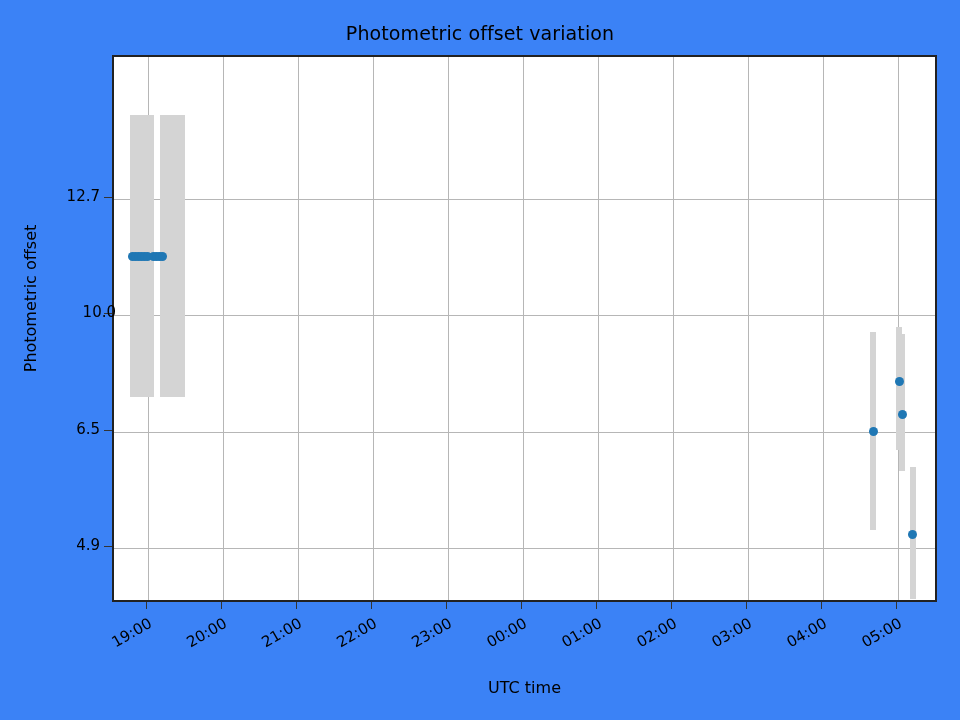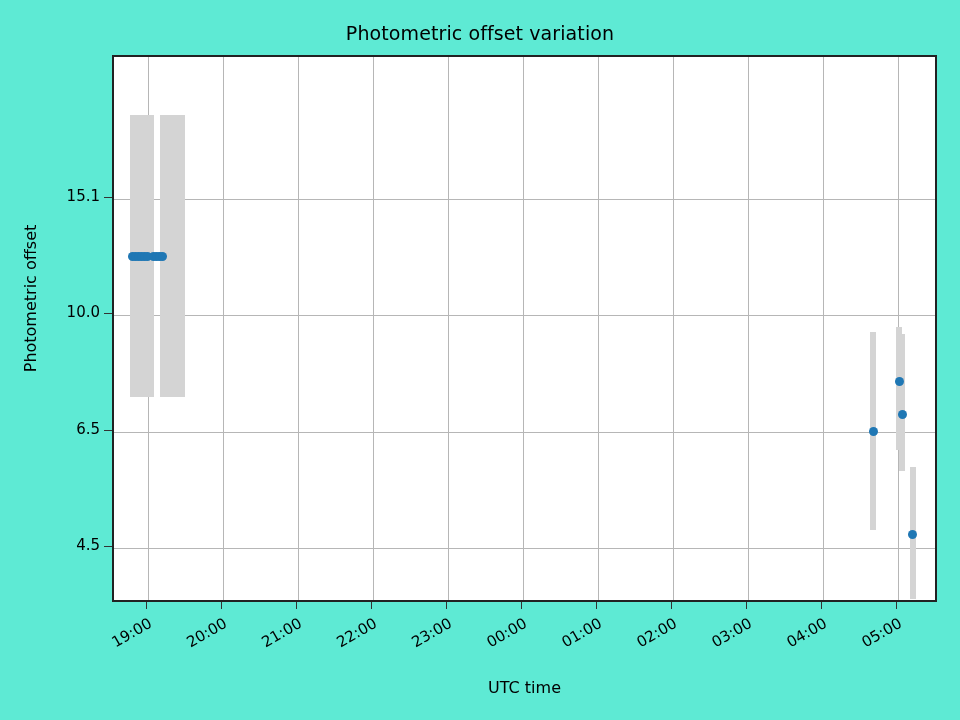--- a/index.html
+++ b/index.html
@@ -6,21 +6,21 @@
     margin: 0; padding: 0;
     width: 960px; height: 720px;
     background: #ffffff;
     font-family: "DejaVu Sans", sans-serif;
     overflow: hidden;
   }
   #figure {
     position: relative;
     width: 960px;
     height: 720px;
-    background: #5eead4;
+    background: #3b82f6;
   }
   #chart-title {
     position: absolute;
     left: 0; top: 22px;
     width: 960px;
     text-align: center;
     font-size: 19px;
     color: #000000;
     letter-spacing: 0.1px;
   }
@@ -172,25 +172,25 @@
       <div class="xtick-label" style="left: 535.8px; width: 60px;">01:00</div>
       <div class="tick-x" style="left: 670.8px;"></div>
       <div class="xtick-label" style="left: 610.8px; width: 60px;">02:00</div>
       <div class="tick-x" style="left: 745.7px;"></div>
       <div class="xtick-label" style="left: 685.7px; width: 60px;">03:00</div>
       <div class="tick-x" style="left: 820.7px;"></div>
       <div class="xtick-label" style="left: 760.7px; width: 60px;">04:00</div>
       <div class="tick-x" style="left: 895.8px;"></div>
       <div class="xtick-label" style="left: 835.8px; width: 60px;">05:00</div>
       <div class="tick-y" style="top: 546.1px;"></div>
-      <div class="ytick-wrap" style="top: 536.1px;">4.5</div>
+      <div class="ytick-wrap" style="top: 536.1px;">4.9</div>
       <div class="tick-y" style="top: 429.8px;"></div>
       <div class="ytick-wrap" style="top: 419.8px;">6.5</div>
       <div class="tick-y" style="top: 313.4px;"></div>
-      <div class="ytick-wrap" style="top: 303.4px;">10.0</div>
+      <div class="ytick-wrap" style="top: 303.4px; padding-left: 16px;">10.0</div>
       <div class="tick-y" style="top: 197px;"></div>
-      <div class="ytick-wrap" style="top: 187px;">15.1</div>
+      <div class="ytick-wrap" style="top: 187px;">12.7</div>
     </div>
 
   <div id="ylabel">Photometric offset</div>
   <div id="xlabel">UTC time</div>
 
 </div>
 
 </body></html>

